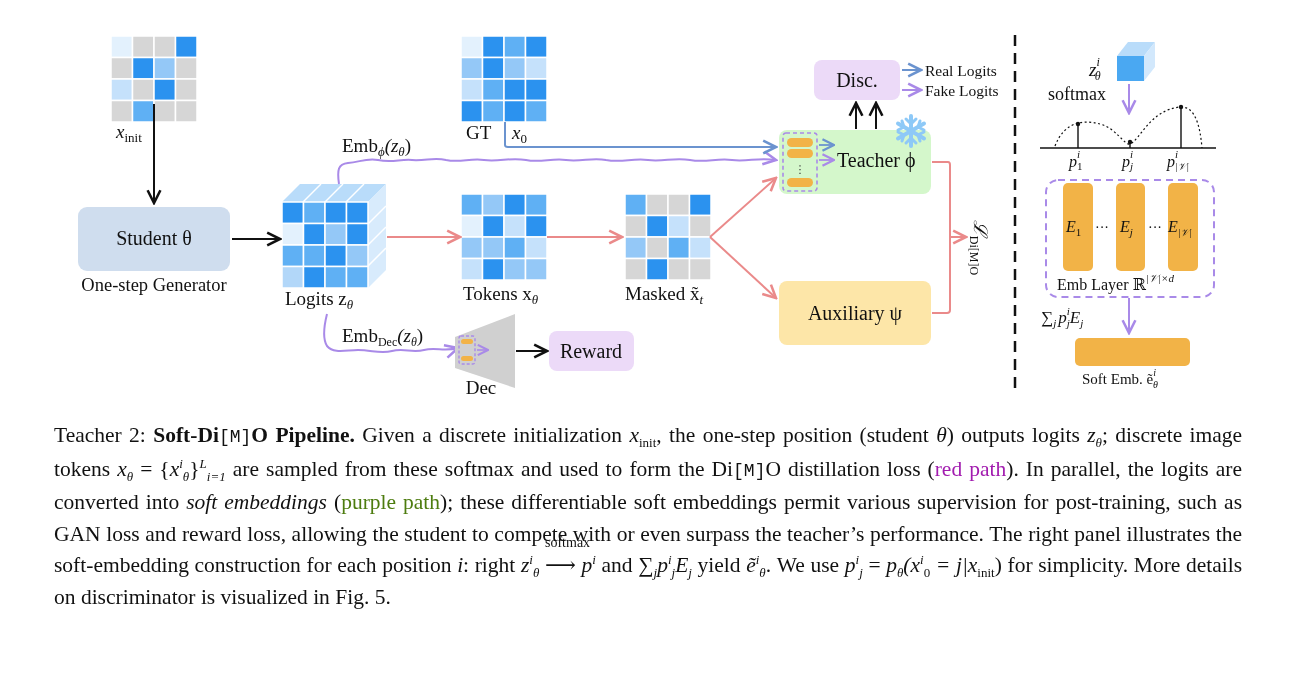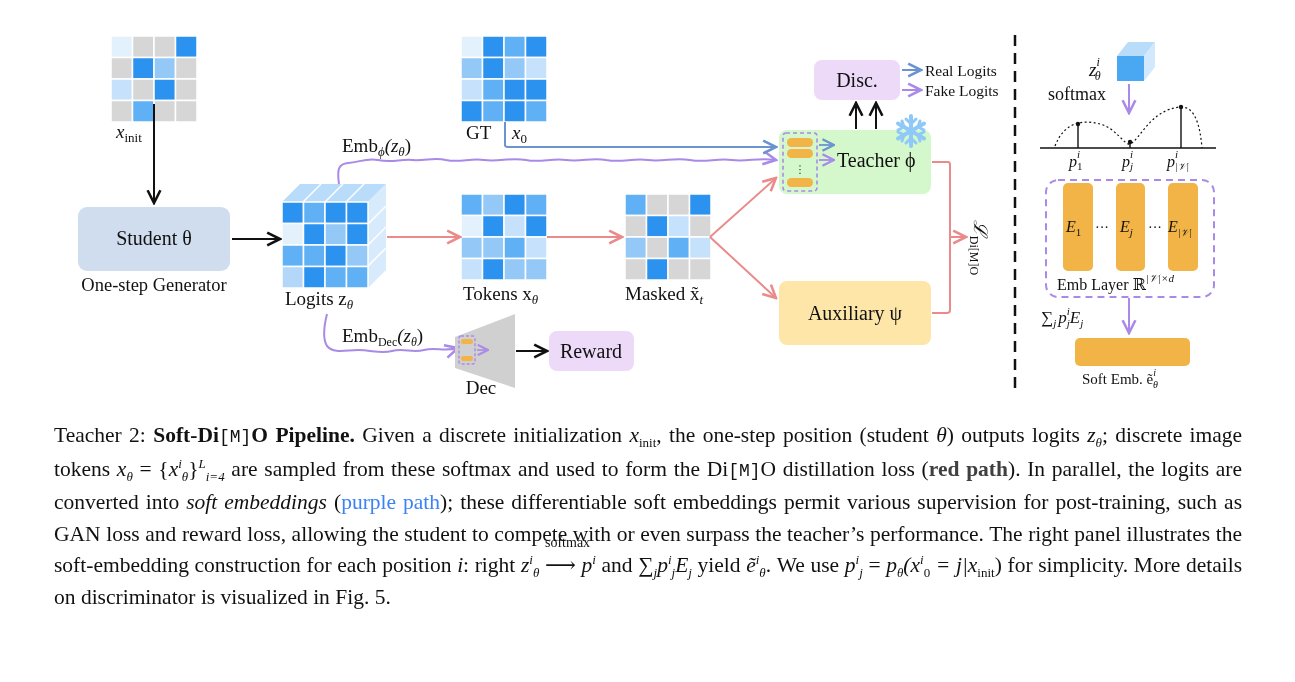--- a/index.html
+++ b/index.html
@@ -8,22 +8,22 @@
   .lbl { font-family: "Liberation Serif", "DejaVu Serif", serif; fill: #111; }
   .math { font-style: italic; }
   #caption {
     position: absolute; left: 54px; top: 420px; width: 1188px;
     font-family: "Liberation Serif", "DejaVu Serif", serif;
     font-size: 21.5px; line-height: 31.5px; text-align: justify; color: #111;
   }
   #caption .b { font-weight: bold; }
   #caption .i { font-style: italic; }
   #caption .mono { font-family: "Liberation Mono", "DejaVu Sans Mono", monospace; font-weight: normal; font-size: 18px; }
-  #caption .red { color: #404040; font-weight: bold; }
-  #caption .purple { color: #3b82f6; }
+  #caption .red { color: #a21caf; }
+  #caption .purple { color: #4d7c0f; }
   #caption sub, #caption sup { font-size: 13px; line-height: 0; }
 </style>
 </head>
 <body>
 
 <svg id="figure" width="1295" height="410" viewBox="0 0 1295 410" xmlns="http://www.w3.org/2000/svg">
   <defs>
     <marker id="ah-black" viewBox="0 0 10 10" refX="9" refY="5" markerWidth="8" markerHeight="8" orient="auto-start-reverse">
         <path d="M1,1 L9,5 L1,9" fill="none" stroke="#111" stroke-width="1.6"></path>
       </marker>
@@ -266,21 +266,21 @@
   </g>
 </svg>
 
 <div id="caption">
   <span>Teacher 2:</span>
   <span class="b"><span>Soft-Di</span><span class="mono">[M]</span><span>O Pipeline.</span></span>
   <span>Given a discrete initialization</span>
   <span class="i"><span>x</span><sub style="font-style:normal">init</sub></span><span>, the one-step position (student</span>
   <span class="i">θ</span><span>) outputs logits</span>
   <span class="i"><span>z</span><sub>θ</sub></span><span>; discrete image tokens</span>
-  <span class="i"><span>x</span><sub>θ</sub></span><span> = {</span><span class="i"><span>x</span><sup>i</sup><sub>θ</sub></span><span>}</span><sup class="i">L</sup><sub class="i">i=4</sub>
+  <span class="i"><span>x</span><sub>θ</sub></span><span> = {</span><span class="i"><span>x</span><sup>i</sup><sub>θ</sub></span><span>}</span><sup class="i">L</sup><sub class="i">i=1</sub>
   <span>are sampled from these softmax and used to form the Di</span><span class="mono">[M]</span><span>O distillation loss (</span><span class="red">red path</span><span>). In parallel, the logits are converted into</span>
   <span class="i">soft embeddings</span>
   <span>(</span><span class="purple">purple path</span><span>); these differentiable soft embeddings permit various supervision for post-training, such as GAN loss and reward loss, allowing the student to compete with or even surpass the teacher’s performance.  The right panel illustrates the soft-embedding construction for each position</span>
   <span class="i">i</span><span>: right</span>
   <span class="i"><span>z</span><sup>i</sup><sub>θ</sub></span>
   <span style="display:inline-block;position:relative;text-align:center;"><span style="position:absolute;left:0;right:0;top:-14px;font-size:14px;line-height:14px;">softmax</span><span>⟶</span></span>
   <span class="i"><span>p</span><sup>i</sup></span>
   <span>and</span>
   <span><span>∑</span><sub class="i">j</sub></span><span class="i"><span>p</span><sup>i</sup><sub>j</sub><span>E</span><sub>j</sub></span>
   <span>yield</span>

